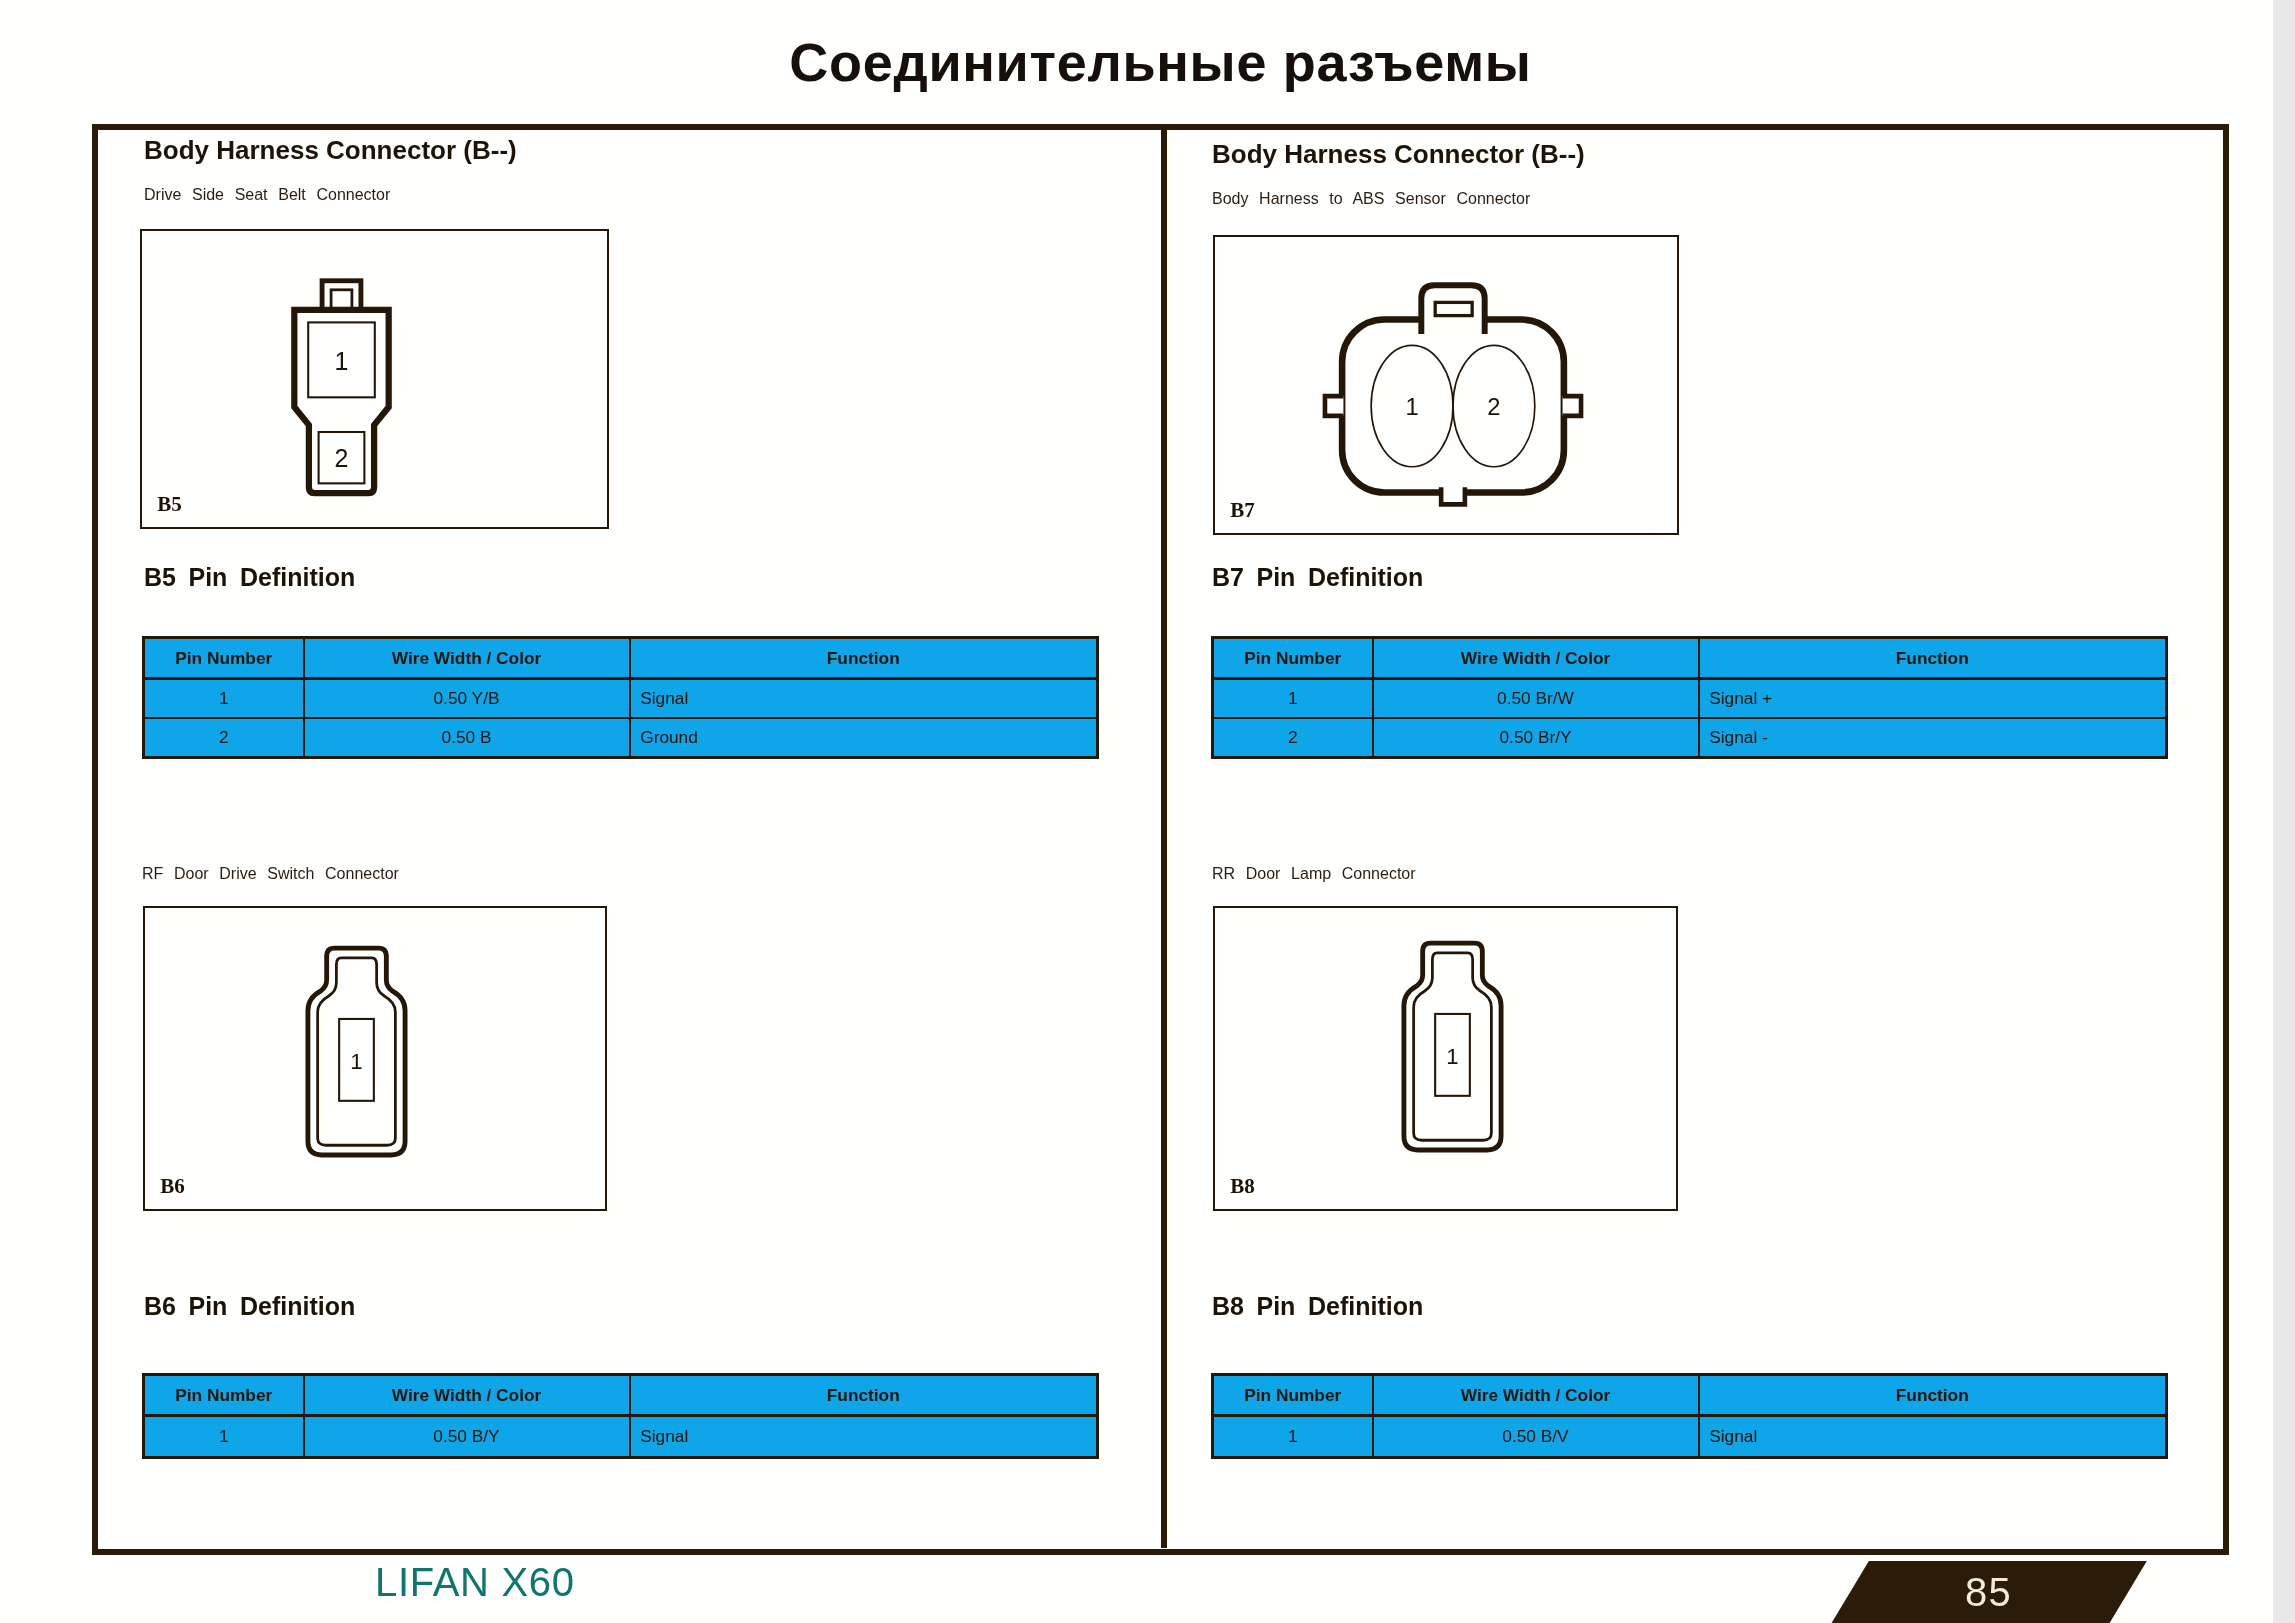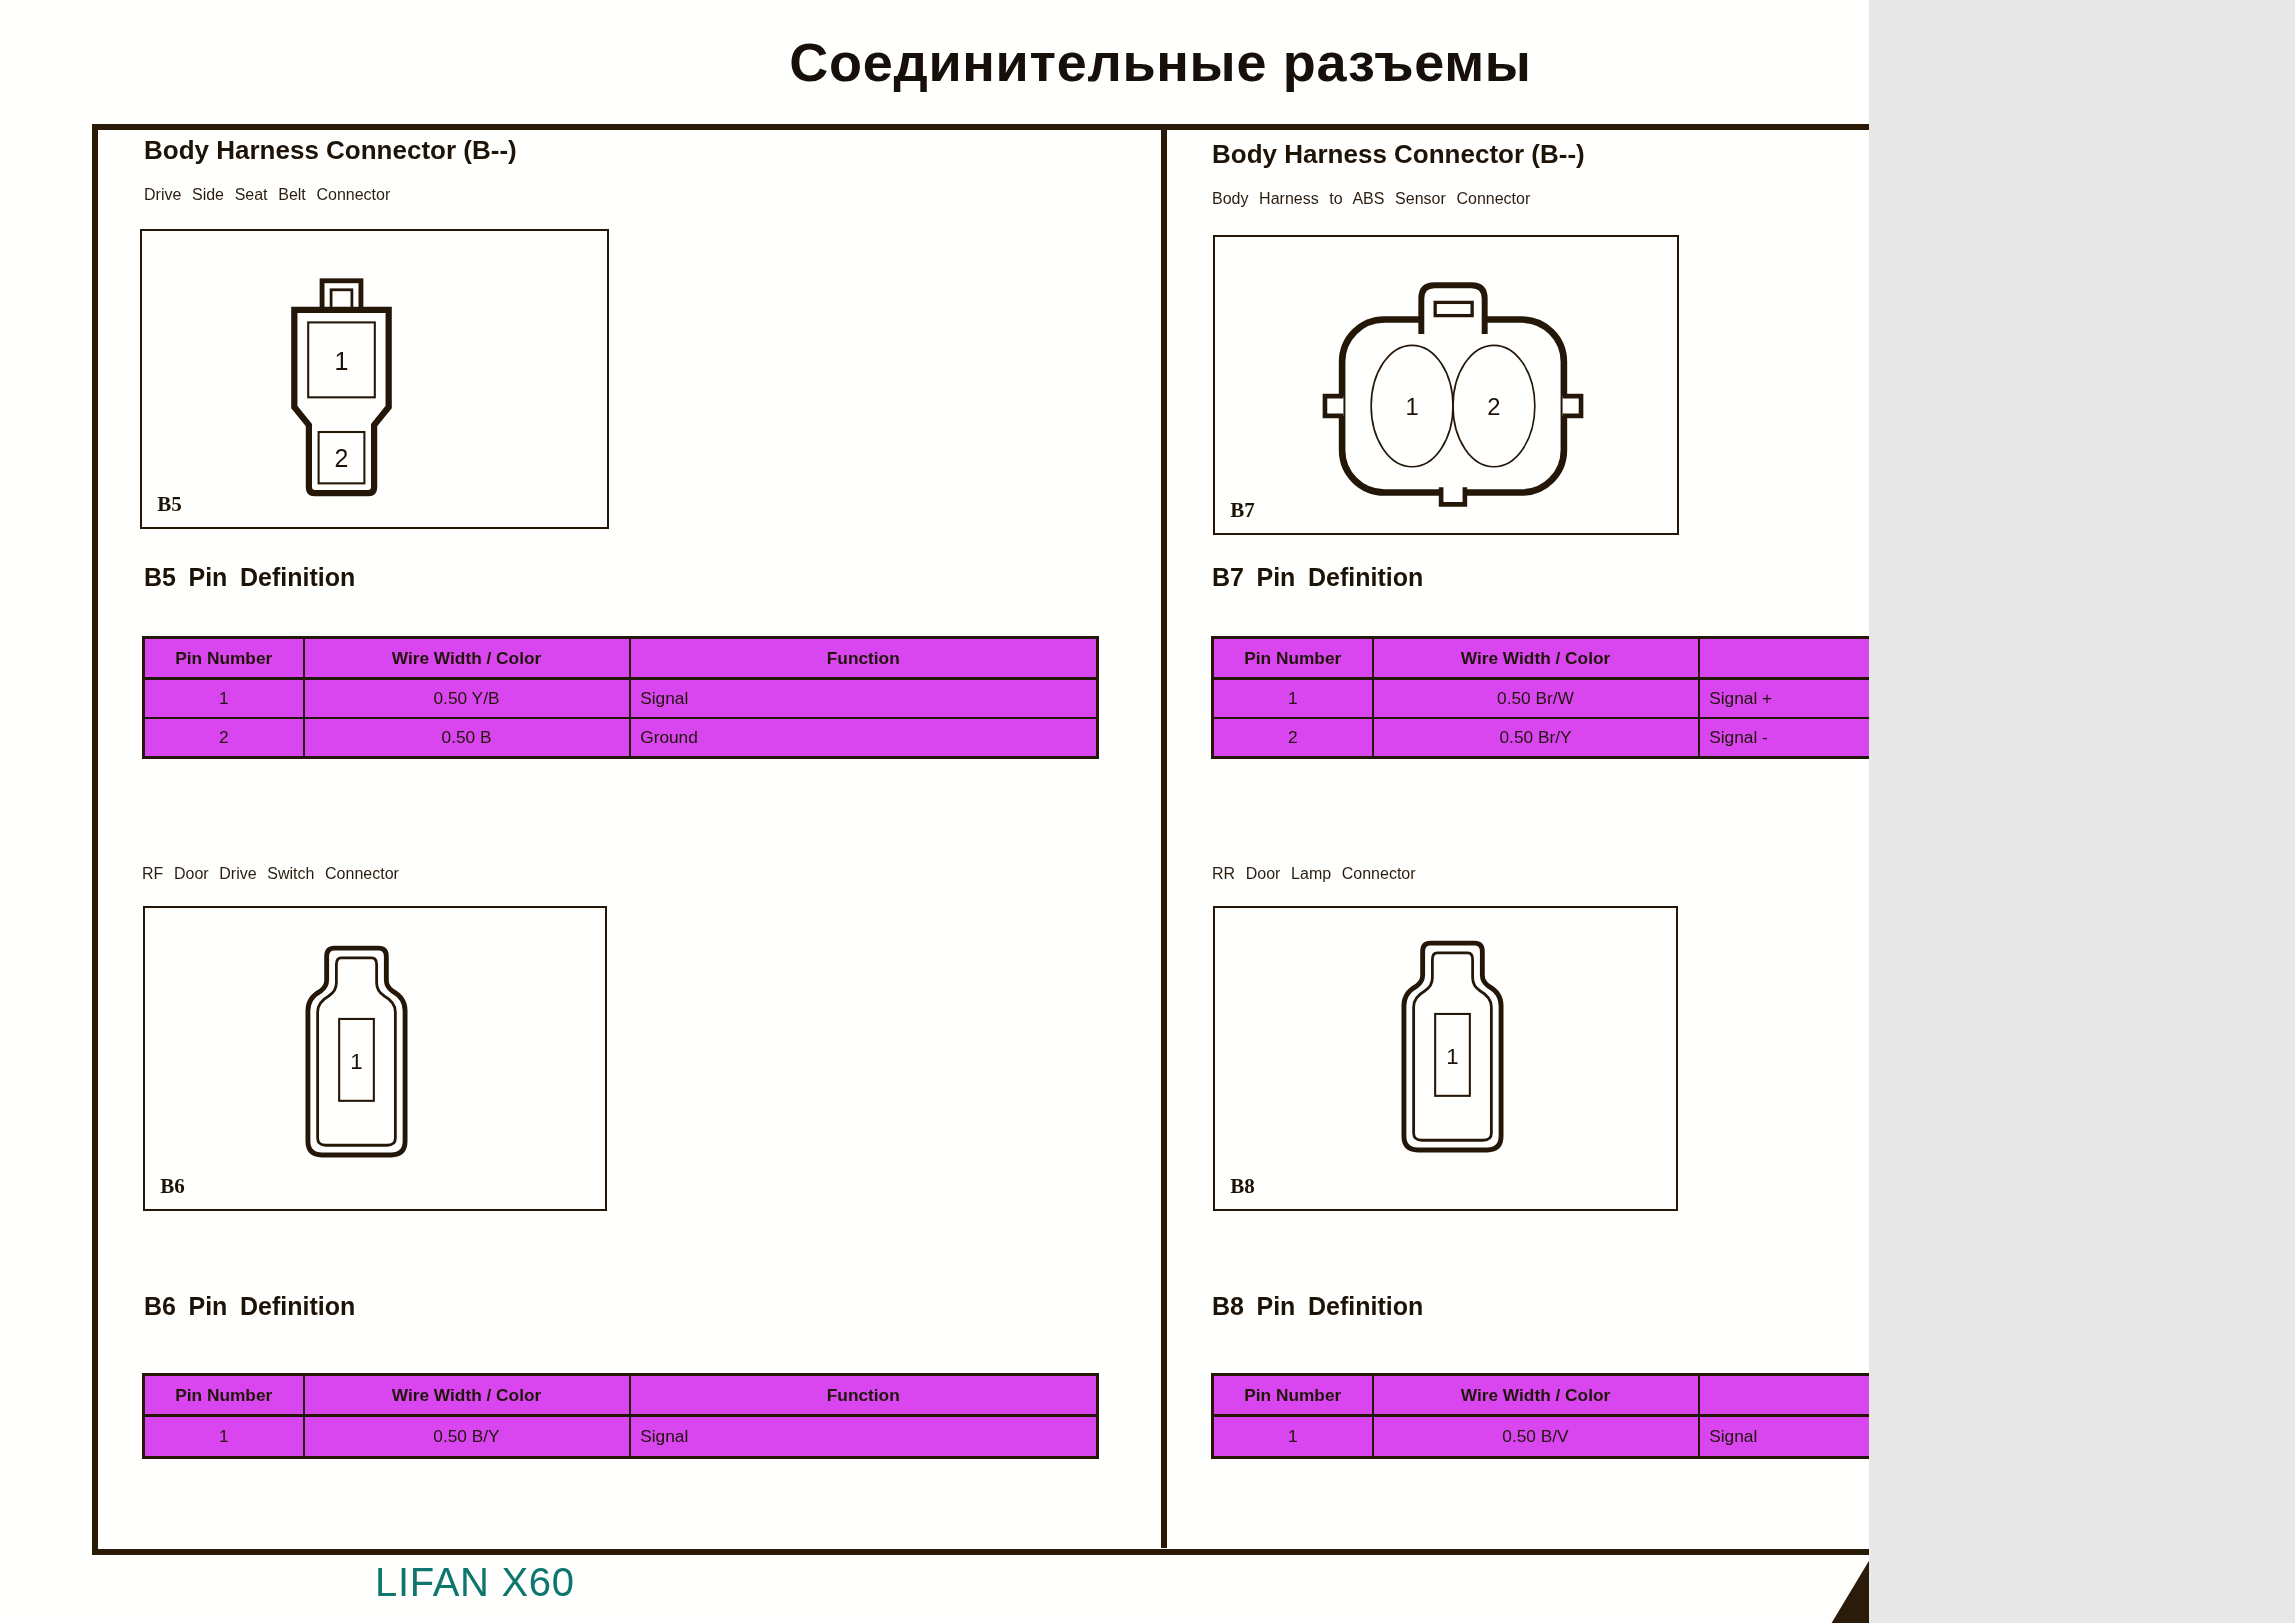--- a/index.html
+++ b/index.html
@@ -1,37 +1,37 @@
 <!DOCTYPE html>
 <html style="font-size:11px"><head>
 <meta charset="utf-8">
 <style>
   html,body{margin:0;padding:0;background:#e8e8e8;}
   .page{
-    position:relative;width:1869px;height:1623px;background:#fffffe;
+    position:relative;width:2273px;height:1623px;background:#fffffe;
     font-family:"Liberation Sans",sans-serif;color:#231607;overflow:hidden;
   }
   .title{
     position:absolute;left:92px;top:30.5px;width:2137px;text-align:center;
     font-size:54px;font-weight:bold;color:#17100a;letter-spacing:0.7px;
   }
   .frame{
     position:absolute;left:92px;top:124px;width:2137px;height:1431px;
     border:6.2px solid #2a1a08;box-sizing:border-box;background:#fffffe;
   }
   .divider{position:absolute;left:1063px;top:0px;width:5.6px;height:1418px;background:#2a1a08;}
   .panel-header{position:absolute;font-size:26px;font-weight:bold;color:#1e1307;white-space:nowrap;}
   .conn-label{position:absolute;font-size:16px;color:#2a1d10;word-spacing:6.2px;white-space:nowrap;}
   .dia-box{position:absolute;border:2.8px solid #241708;box-sizing:border-box;background:#fffffe;}
   .dia-ref{position:absolute;left:15.3px;bottom:9.7px;font-size:21px;font-weight:bold;color:#1d1206;font-family:Liberation Serif, serif;}
   .connector{position:absolute;}
   .connector text{font-family:"Liberation Sans",sans-serif;fill:#1d1206;}
   .pin-def{position:absolute;font-size:25px;font-weight:bold;color:#1d1206;word-spacing:5.6px;white-space:nowrap;}
   table.pin-table{
-    position:absolute;border-collapse:collapse;table-layout:fixed;background:#d946ef;
+    position:absolute;border-collapse:collapse;table-layout:fixed;background:#0ea5e9;
     border:3.5px solid #241708;
   }
   table.pin-table th,table.pin-table td{
     border:2.1px solid #241708;font-size:17.3px;color:#20150a;overflow:hidden;white-space:nowrap;
   }
   table.pin-table th{height:36px;font-weight:bold;text-align:center;border-bottom:3.5px solid #241708;}
   table.pin-table td{height:35px;}
   table.pin-table.single td{height:37px;}
   td.c{text-align:center;}
   td.func{text-align:left;padding-left:9.7px;}

